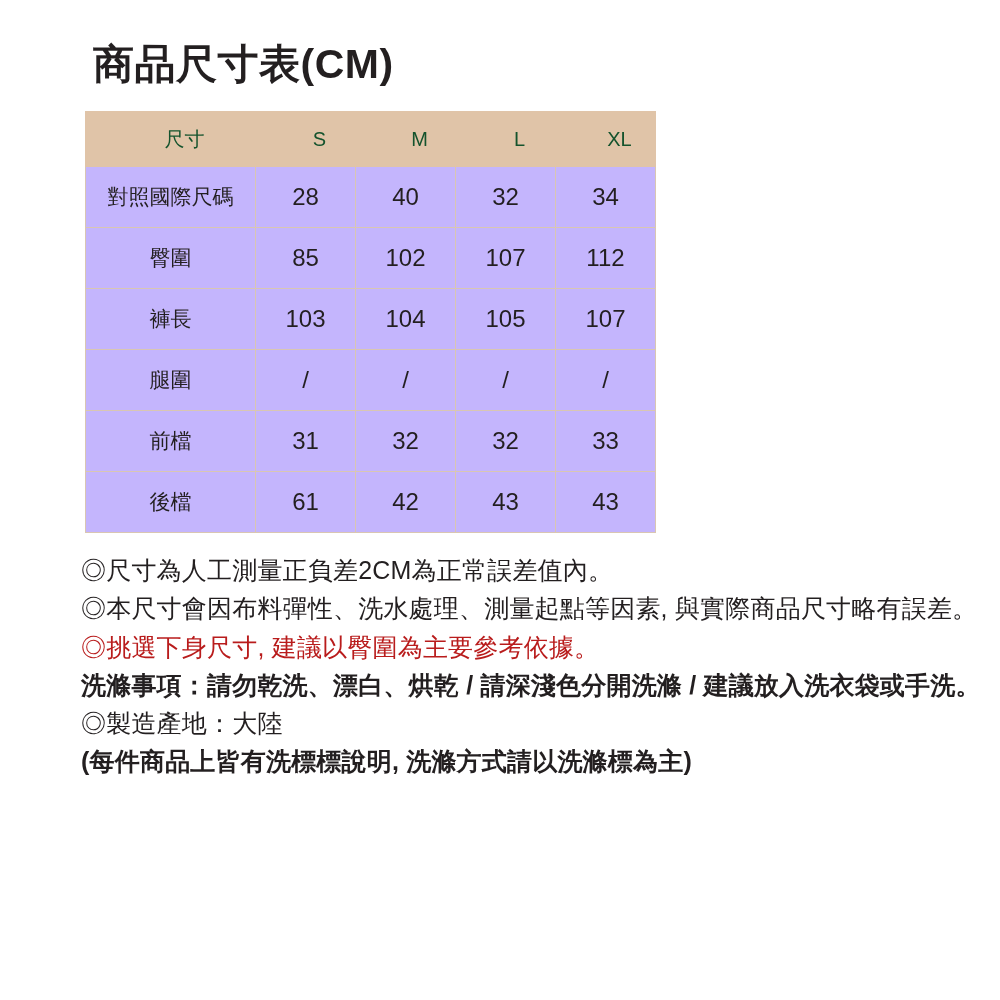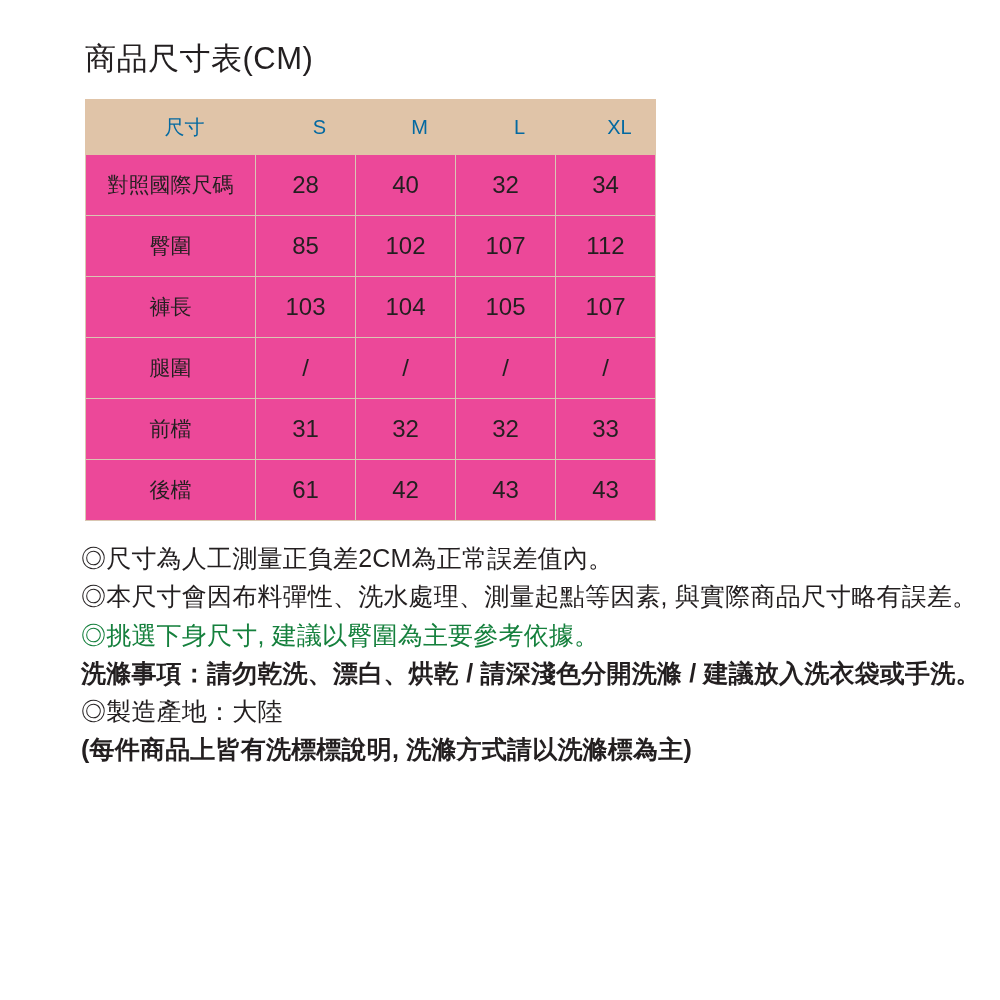--- a/index.html
+++ b/index.html
@@ -15,24 +15,24 @@
     overflow: hidden;
   }
   .page {
     position: relative;
     width: 1000px;
     height: 1000px;
     box-sizing: border-box;
     padding: 40px 30px 0 85px;
   }
   .title {
-    font-size: 31px;
-    font-weight: 400;
+    font-size: 41px;
+    font-weight: 700;
     letter-spacing: 0.5px;
-    margin: 0 0 22px 0;
+    margin: 0 0 22px 8px;
     line-height: 1.2;
   }
   table.size-table {
     border-collapse: collapse;
     table-layout: fixed;
     width: 570px;
     margin-left: 0;
   }
   table.size-table td, table.size-table th {
     border: 1px solid #d9c6b2;
@@ -42,48 +42,48 @@
     font-weight: 400;
     height: 60px;
     padding: 0;
   }
   table.size-table thead th {
     background: #e0c4a8;
     font-size: 20px;
     font-weight: 400;
     height: 54px;
     border: 1px solid #e0c4a8;
-    color: #0369a1;
+    color: #14532d;
     padding-left: 28px;
   }
   table.size-table col.c0 { width: 170px; }
   table.size-table col.c1,
   table.size-table col.c2,
   table.size-table col.c3,
   table.size-table col.c4 { width: 100px; }
 
   table.size-table tbody td.rowhead {
     font-size: 21px;
   }
   table.size-table tbody td {
-    background: #ec4899;
+    background: #c4b5fd;
   }
 
   .notes {
     margin-top: 18px;
     margin-left: -4px;
   }
   .note {
     font-size: 25px;
     line-height: 1.53;
     letter-spacing: 0.2px;
     white-space: nowrap;
   }
   .note.highlight {
-    color: #15803d;
+    color: #b91c1c;
   }
   .note.bold {
     font-weight: 700;
   }
 </style>
 </head>
 <body>
 
 <div class="page">
 

